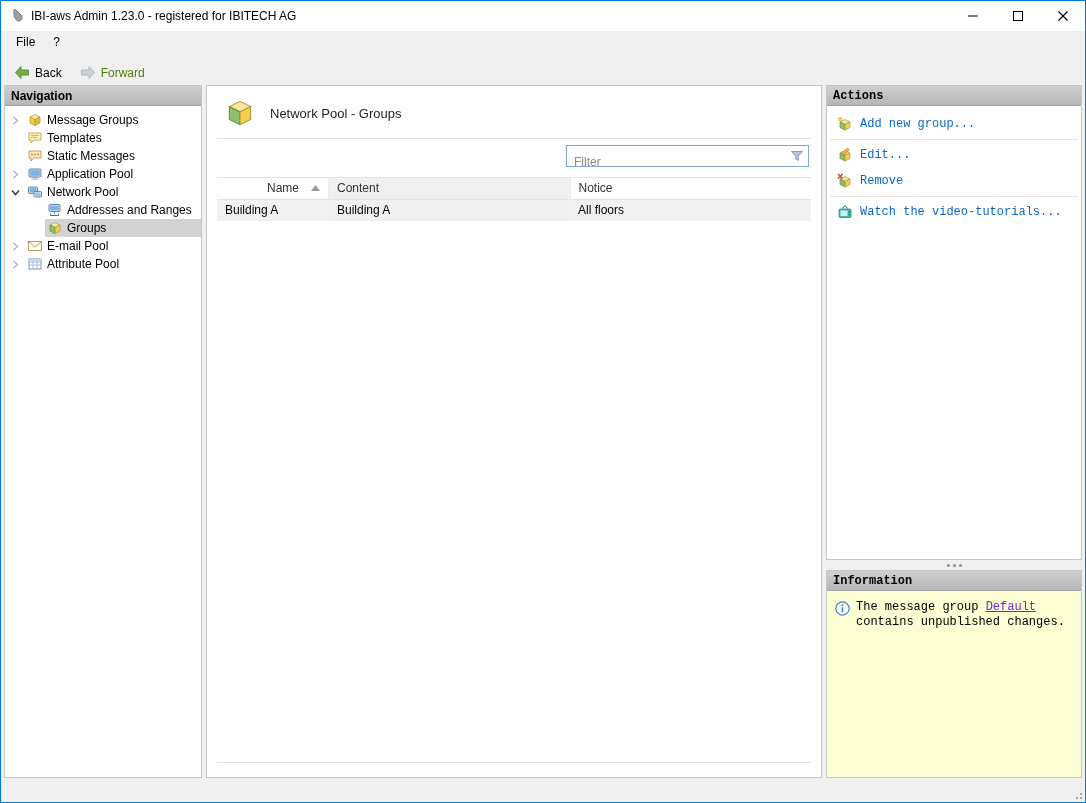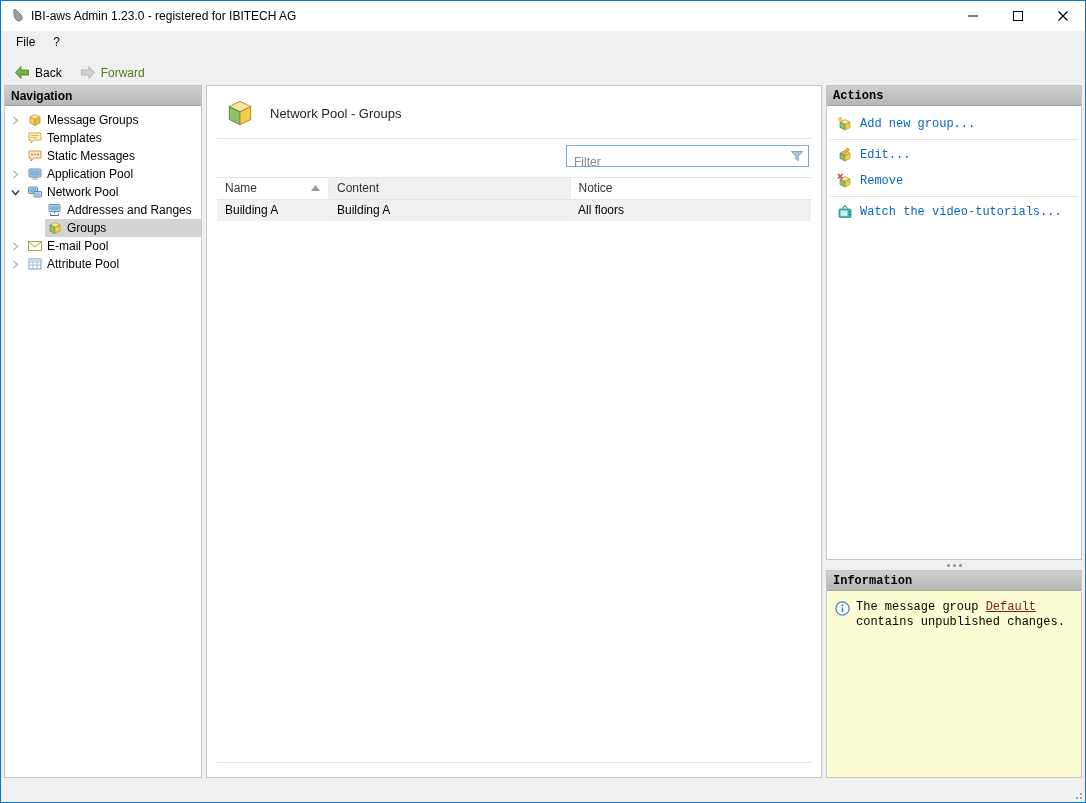--- a/index.html
+++ b/index.html
@@ -50,21 +50,21 @@
   .list-area { flex:1; display:flex; flex-direction:column; margin:0 10px 14px 10px; min-height:0; }
   .filter-bar { border-top:1px solid #e3e3e3; padding:6px 2px 8px 2px; display:flex; justify-content:flex-end; }
   .filter-wrap { position:relative; width:243px; }
   .filter-input { width:100%; height:22px; border:1px solid #7da7cf; font:12px "Liberation Sans",sans-serif;
                   padding:13px 26px 2px 7px; outline:none; color:#000; }
   .filter-input::placeholder { color:#8a8a8a; }
   .funnel { position:absolute; right:5px; top:4px; display:flex; }
   .grid { flex:1; display:flex; flex-direction:column; border-bottom:1px solid #e3e3e3; min-height:0; }
   .grid-header { display:flex; border-top:1px solid #e3e3e3; border-bottom:1px solid #e3e3e3; height:23px; }
   .hcell { display:flex; align-items:center; padding:0 8px; color:#333; border-right:1px solid #ececec; }
-  .hcell.name { width:112px; justify-content:space-between; }
+  .hcell.name { width:112px; justify-content:flex-end;gap:12px; }
   .hcell.content { width:122px; }
   .hcell.notice { flex:1; border-right:none; }
   .grid-row { display:flex; background:#f1f1f1; height:21px; }
   .dcell { display:flex; align-items:center; padding:0 8px; }
   .dcell.name { width:112px; }
   .dcell.content { width:122px; }
   .dcell.notice { flex:1; }
   .grid-filler { flex:1; background:#fff; }
 
   
@@ -72,21 +72,21 @@
   .actions-panel { flex:1; }
   .actions-body { padding:5px 0; }
   .action-item { display:flex; align-items:center; gap:7px; padding:5px 12px 5px 10px; color:#0a66c2; cursor:pointer; }
   .action-sep { border-top:1px solid #e4e4e4; margin:2px 3px; }
   .splitter { height:10px; flex:0 0 10px; display:flex; align-items:center; justify-content:center; background:#f0f0f0; cursor:row-resize; }
   .splitter-dots { width:3px; height:3px; border-radius:50%; background:#8f8f8f;
                    box-shadow:6px 0 0 #8f8f8f, -6px 0 0 #8f8f8f; }
   .info-panel { height:208px; flex:0 0 208px; }
   .info-body { flex:1; background:#fdfdd3; display:flex; align-items:flex-start; gap:6px; padding:9px 8px; line-height:15px; }
   .info-text { flex:1; }
-  .info-link { color:#7f1d1d; text-decoration:underline; cursor:pointer; }
+  .info-link { color:#6d28d9; text-decoration:underline; cursor:pointer; }
 
   
   .statusbar { height:22px; flex:0 0 22px; background:#f0f0f0; display:flex; align-items:flex-end; justify-content:flex-end; padding:0 2px 2px 0; }
 </style>
 </head>
 <body>
 
 <div class="window">
 
   <div class="titlebar">

